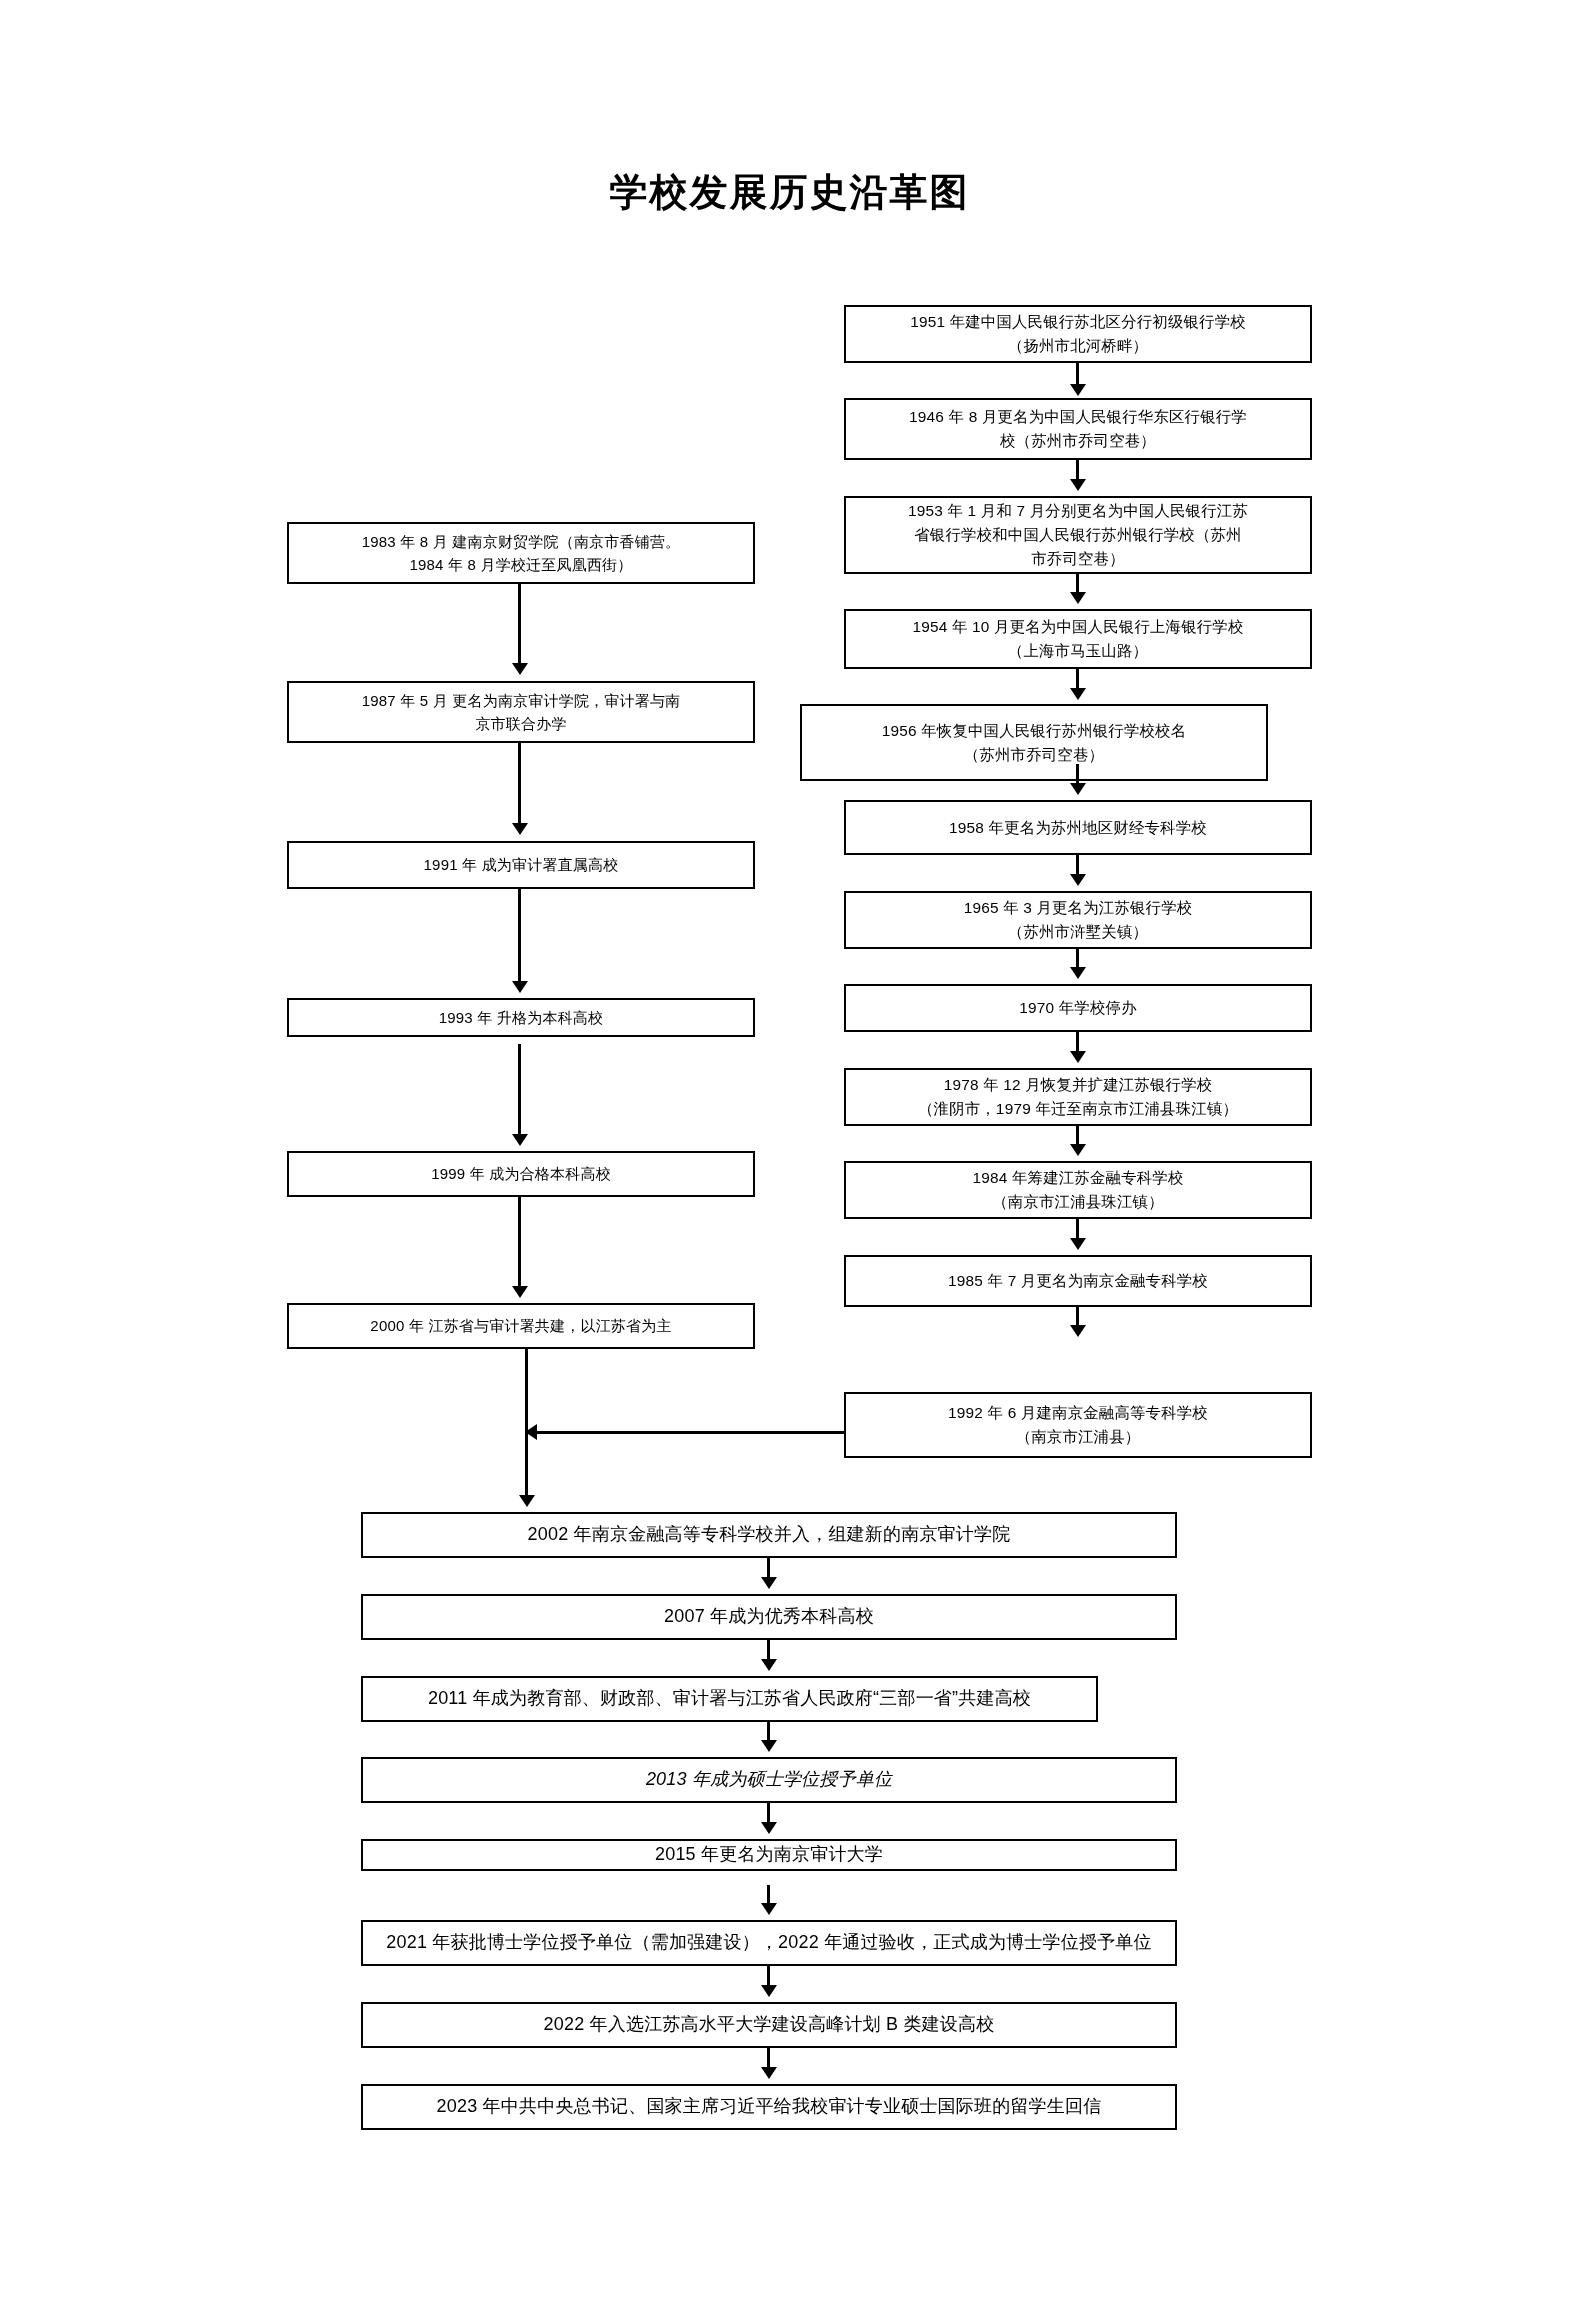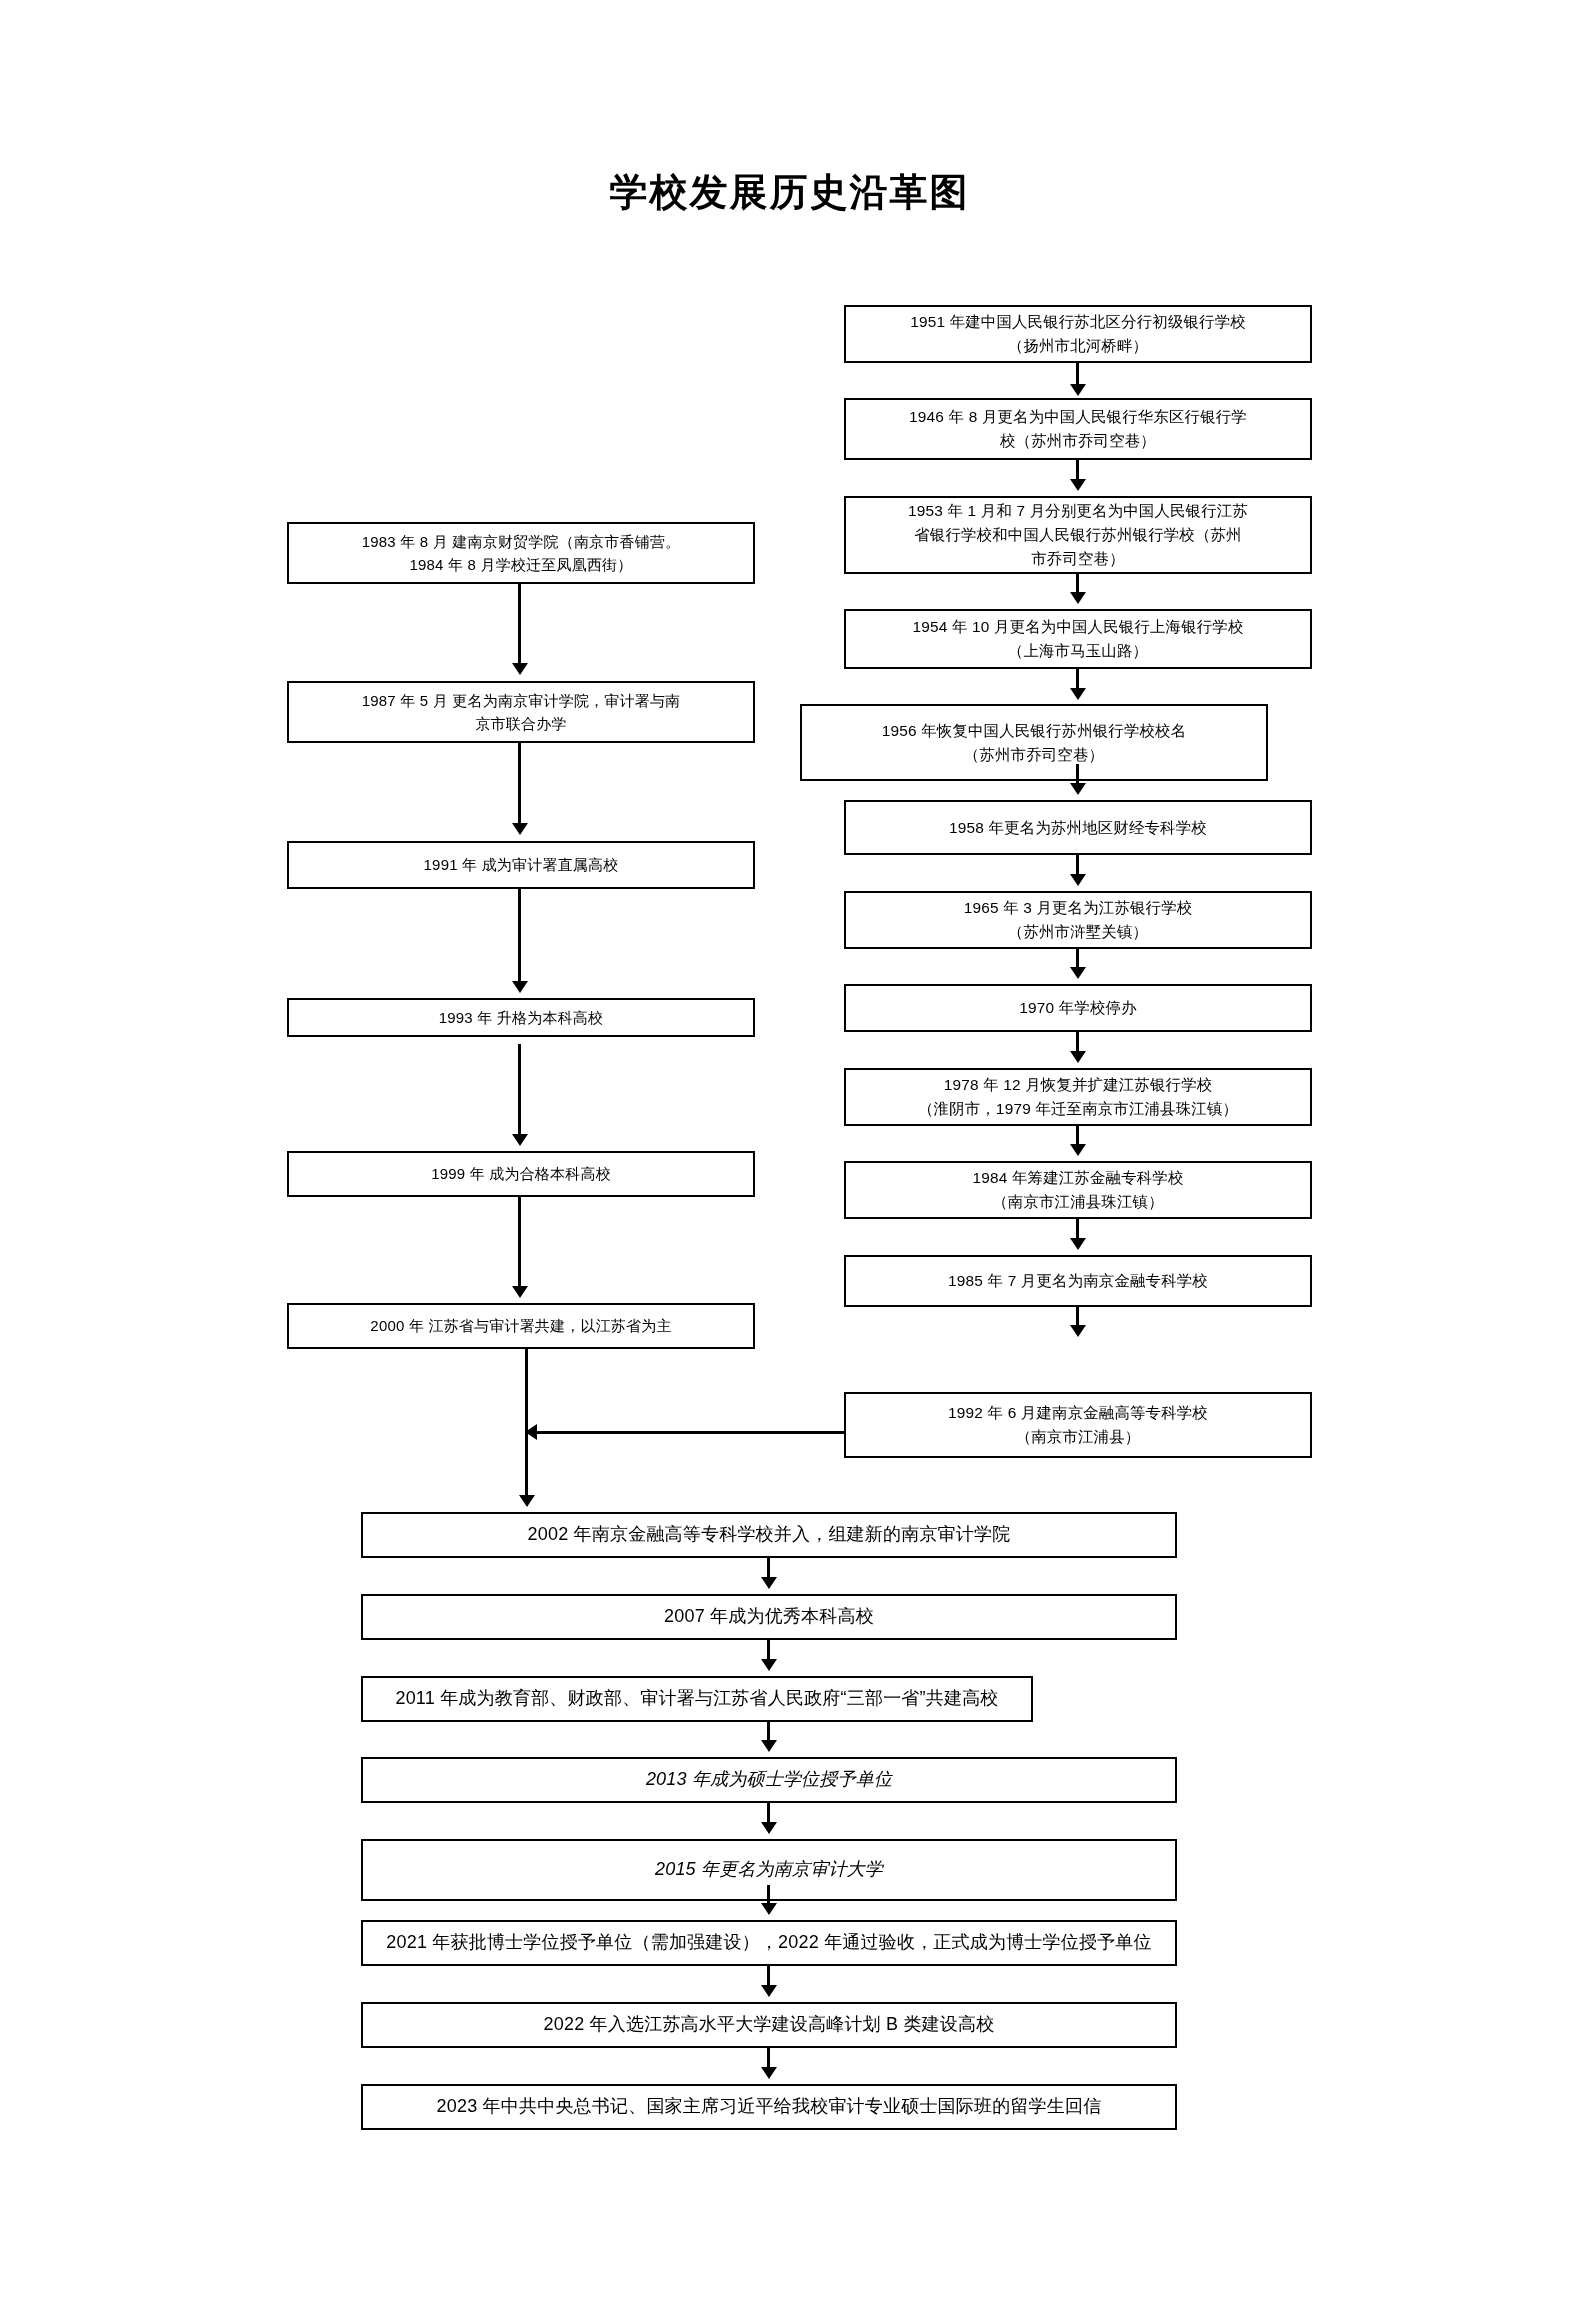--- a/index.html
+++ b/index.html
@@ -168,29 +168,29 @@
   <div class="arrow-down" style="left:519px; top:1495px;"></div>
 
   <div class="node wide" style="left:361px; top:1512px; width:816px; height:46px;">2002 年南京金融高等专科学校并入，组建新的南京审计学院</div>
   <div class="vline" style="left:767px; top:1558px; height:22px;"></div>
   <div class="arrow-down" style="left:761px; top:1577px;"></div>
 
   <div class="node wide" style="left:361px; top:1594px; width:816px; height:46px;">2007 年成为优秀本科高校</div>
   <div class="vline" style="left:767px; top:1640px; height:22px;"></div>
   <div class="arrow-down" style="left:761px; top:1659px;"></div>
 
-  <div class="node wide" style="left:361px; top:1676px; width:672px; height:46px;text-align:center;">2011 年成为教育部、财政部、审计署与江苏省人民政府“三部一省”共建高校</div>
+  <div class="node wide" style="left:361px; top:1676px; width:737px; height:46px;text-align:center;">2011 年成为教育部、财政部、审计署与江苏省人民政府“三部一省”共建高校</div>
   <div class="vline" style="left:767px; top:1721px; height:22px;"></div>
   <div class="arrow-down" style="left:761px; top:1740px;"></div>
 
   <div class="node wide" style="left:361px; top:1757px; width:816px; height:46px;font-style:italic;">2013 年成为硕士学位授予单位</div>
   <div class="vline" style="left:767px; top:1803px; height:22px;"></div>
   <div class="arrow-down" style="left:761px; top:1822px;"></div>
 
-  <div class="node wide" style="left:361px; top:1839px; width:816px; height:62px;font-style:italic;">2015 年更名为南京审计大学</div>
+  <div class="node wide" style="left:361px; top:1839px; width:816px; height:32px;">2015 年更名为南京审计大学</div>
   <div class="vline" style="left:767px; top:1885px; height:22px;"></div>
   <div class="arrow-down" style="left:761px; top:1903px;"></div>
 
   <div class="node wide" style="left:361px; top:1920px; width:816px; height:46px;">2021 年获批博士学位授予单位（需加强建设），2022 年通过验收，正式成为博士学位授予单位</div>
   <div class="vline" style="left:767px; top:1966px; height:22px;"></div>
   <div class="arrow-down" style="left:761px; top:1985px;"></div>
 
   <div class="node wide" style="left:361px; top:2002px; width:816px; height:46px;">2022 年入选江苏高水平大学建设高峰计划 B 类建设高校</div>
   <div class="vline" style="left:767px; top:2048px; height:22px;"></div>
   <div class="arrow-down" style="left:761px; top:2067px;"></div>

